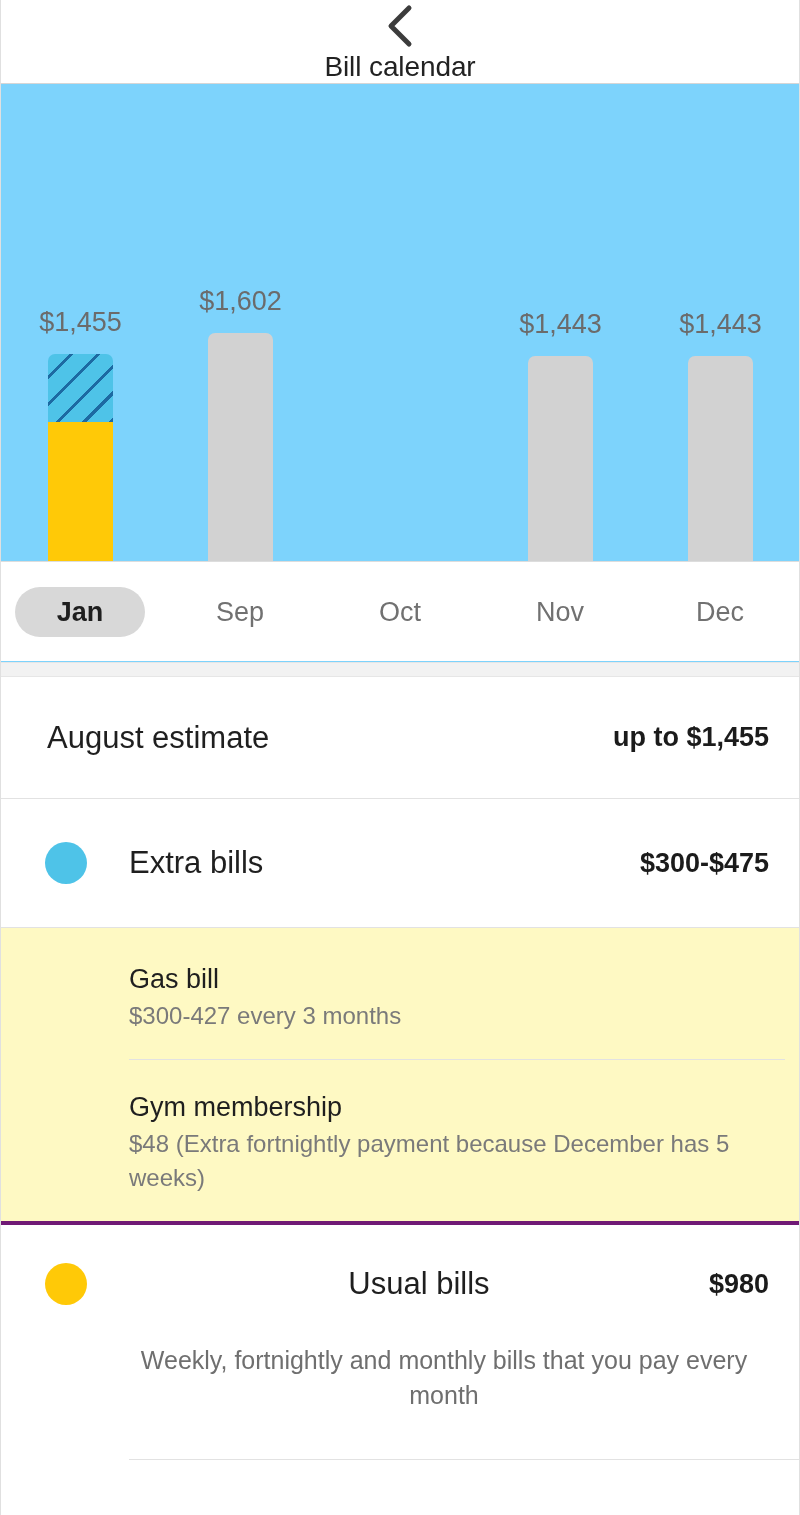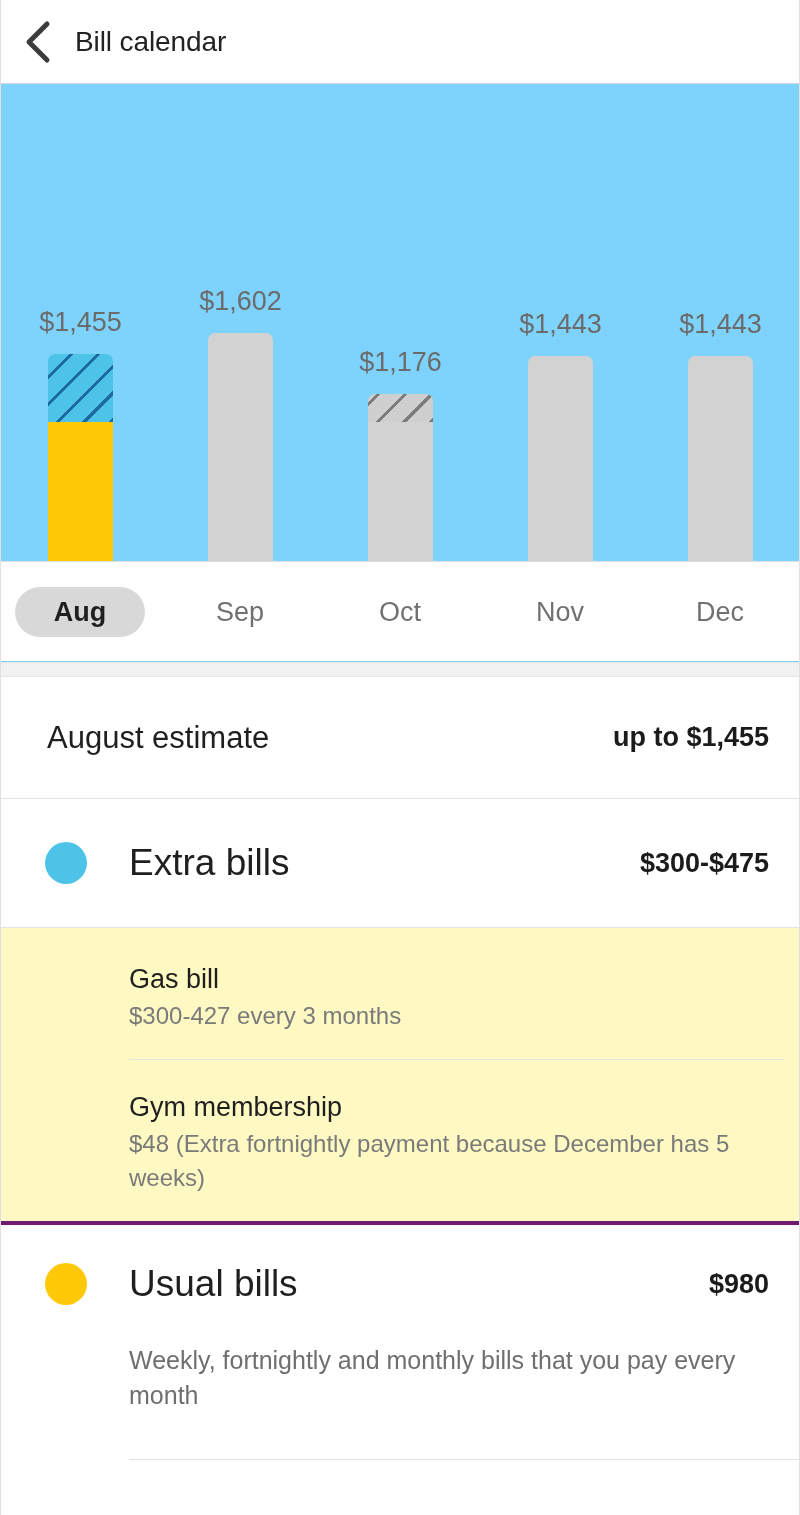--- a/index.html
+++ b/index.html
@@ -18,20 +18,21 @@
     border-right:1px solid #e0e0e0;
   }
 
   
   .header {
     position:relative;
     height:84px;
     display:flex; align-items:center;
     border-bottom:1px solid #d6d6d6;
     background:#ffffff;
+    flex-direction:column;
   }
   .back-btn {
     width:74px; height:84px;
     display:flex; align-items:center; justify-content:center;
     cursor:pointer;
   }
   .back-btn svg { display:block; }
   .header-title {
     font-size:28px;
     color:#222222;
@@ -150,21 +151,21 @@
     padding:0 30px 0 44px;
   }
   .dot {
     width:42px; height:42px;
     border-radius:50%;
     flex:0 0 auto;
   }
   .dot-extra { background:#4ec3e8; }
   .dot-usual { background:#ffc907; }
   .row-title {
-    font-size:37px; color:#1f1f1f;
+    font-size:31px; color:#1f1f1f;
     margin-left:42px;
     flex:1 1 auto;
   }
   .row-amount { font-size:27px; color:#1b1b1b; font-weight:bold; }
 
   
   .bills {
     background:#fef9c3;
     border-bottom:4px solid #701a75;
     padding:34px 14px 26px 128px;
@@ -179,21 +180,21 @@
     font-size:27px; color:#1f1f1f;
     line-height:1.30;
   }
   .bill-detail {
     font-size:24px; color:#7a7a7a;
     line-height:1.42;
     margin-top:2px;
   }
 
   
-  .usual-block { background:#ffffff; }
+  .usual-block { background:#ffffff;text-align:center; }
   .row-usual {
     height:118px;
     display:flex; align-items:center;
     padding:0 30px 0 44px;
     border-bottom:none;
   }
   .usual-desc {
     font-size:25px;
     color:#6f6f6f;
     line-height:1.40;
@@ -229,42 +230,35 @@
             <div class="seg-extra active" style="height: 68px;"></div>
             <div class="seg-usual active" style="height: 139px;"></div>
           </div>
         </div>
         <div class="bar-group" style="left: 207px; height: 478px;">
           <div class="bar-label" style="bottom: 244px;">$1,602</div>
           <div class="bar-stack" style="height: 228px;">
             <div class="seg-usual inactive" style="height: 228px;"></div>
           </div>
         </div>
-        <div class="bar-group" style="left: 367px; height: 478px;">
-          <div class="bar-label" style="bottom: 183px;">$1,176</div>
-          <div class="bar-stack" style="height: 167px;">
-            <div class="seg-extra inactive" style="height: 28px;"></div>
-            <div class="seg-usual inactive" style="height: 139px;"></div>
-          </div>
-        </div>
         <div class="bar-group" style="left: 527px; height: 478px;">
           <div class="bar-label" style="bottom: 221px;">$1,443</div>
           <div class="bar-stack" style="height: 205px;">
             <div class="seg-usual inactive" style="height: 205px;"></div>
           </div>
         </div>
         <div class="bar-group" style="left: 687px; height: 478px;">
           <div class="bar-label" style="bottom: 221px;">$1,443</div>
           <div class="bar-stack" style="height: 205px;">
             <div class="seg-usual inactive" style="height: 205px;"></div>
           </div>
         </div>
       </div>
     <div class="months" id="months">
-        <div class="month-tab selected" style="left: 14px; width: 130px;">Aug</div>
+        <div class="month-tab selected" style="left: 14px; width: 130px;">Jan</div>
         <div class="month-tab" style="left: 184px; width: 110px;">Sep</div>
         <div class="month-tab" style="left: 344px; width: 110px;">Oct</div>
         <div class="month-tab" style="left: 504px; width: 110px;">Nov</div>
         <div class="month-tab" style="left: 664px; width: 110px;">Dec</div>
       </div>
   </div>
 
   <div class="band"></div>
 
   <div class="row row-estimate">

